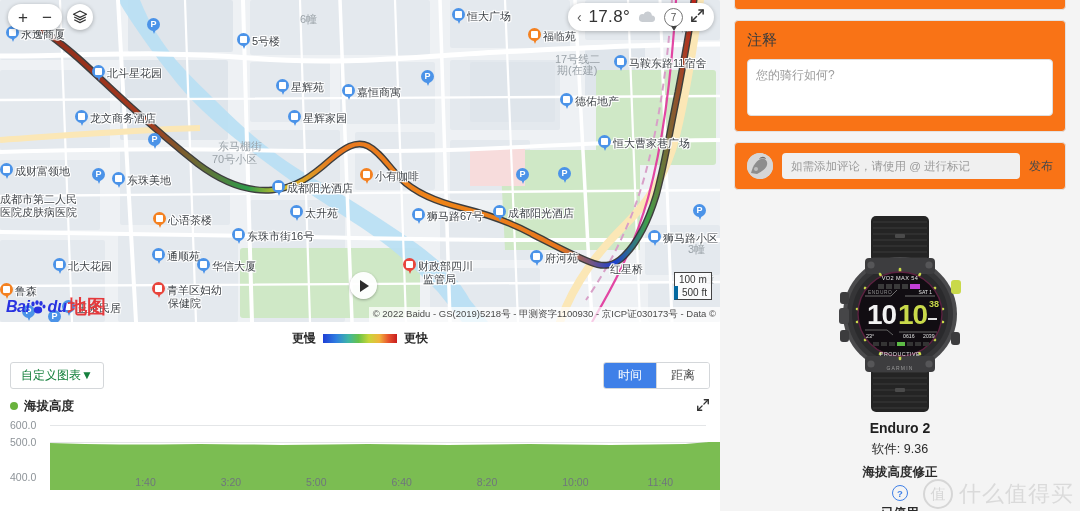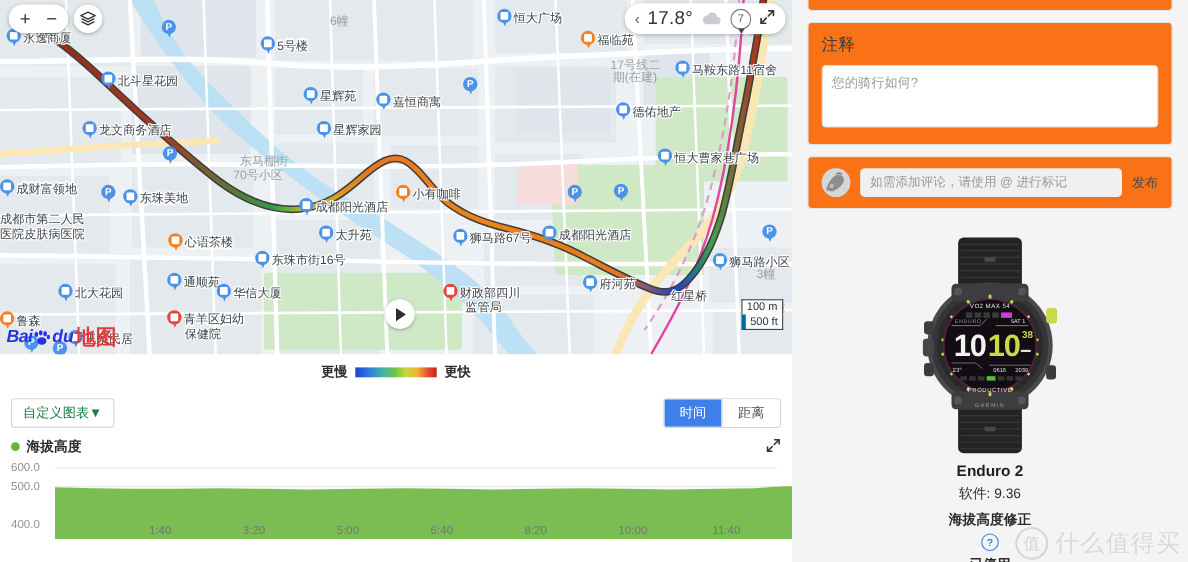--- a/index.html
+++ b/index.html
@@ -594,20 +594,21 @@
             <ellipse cx="7" cy="2.6" rx="1.7" ry="2.4" fill="#2932e1"></ellipse>
             <ellipse cx="11" cy="3.4" rx="1.7" ry="2.4" fill="#2932e1"></ellipse>
             <ellipse cx="14" cy="6.4" rx="1.5" ry="2" fill="#2932e1"></ellipse>
             <ellipse cx="8" cy="10" rx="4.2" ry="3.4" fill="#2932e1"></ellipse>
           </svg>
         </span>
         <span class="du">du</span>
         <span class="dt">地图</span>
       </div>
 
+      <div class="attrib">© 2022 Baidu - GS(2019)5218号 - 甲测资字1100930 - 京ICP证030173号 - Data ©</div>
     </div>
 
     <div class="speedrow">
       <span>更慢</span>
       <span class="speedgrad"></span>
       <span>更快</span>
     </div>
 
     <div class="charttools">
       <div class="customchart">

